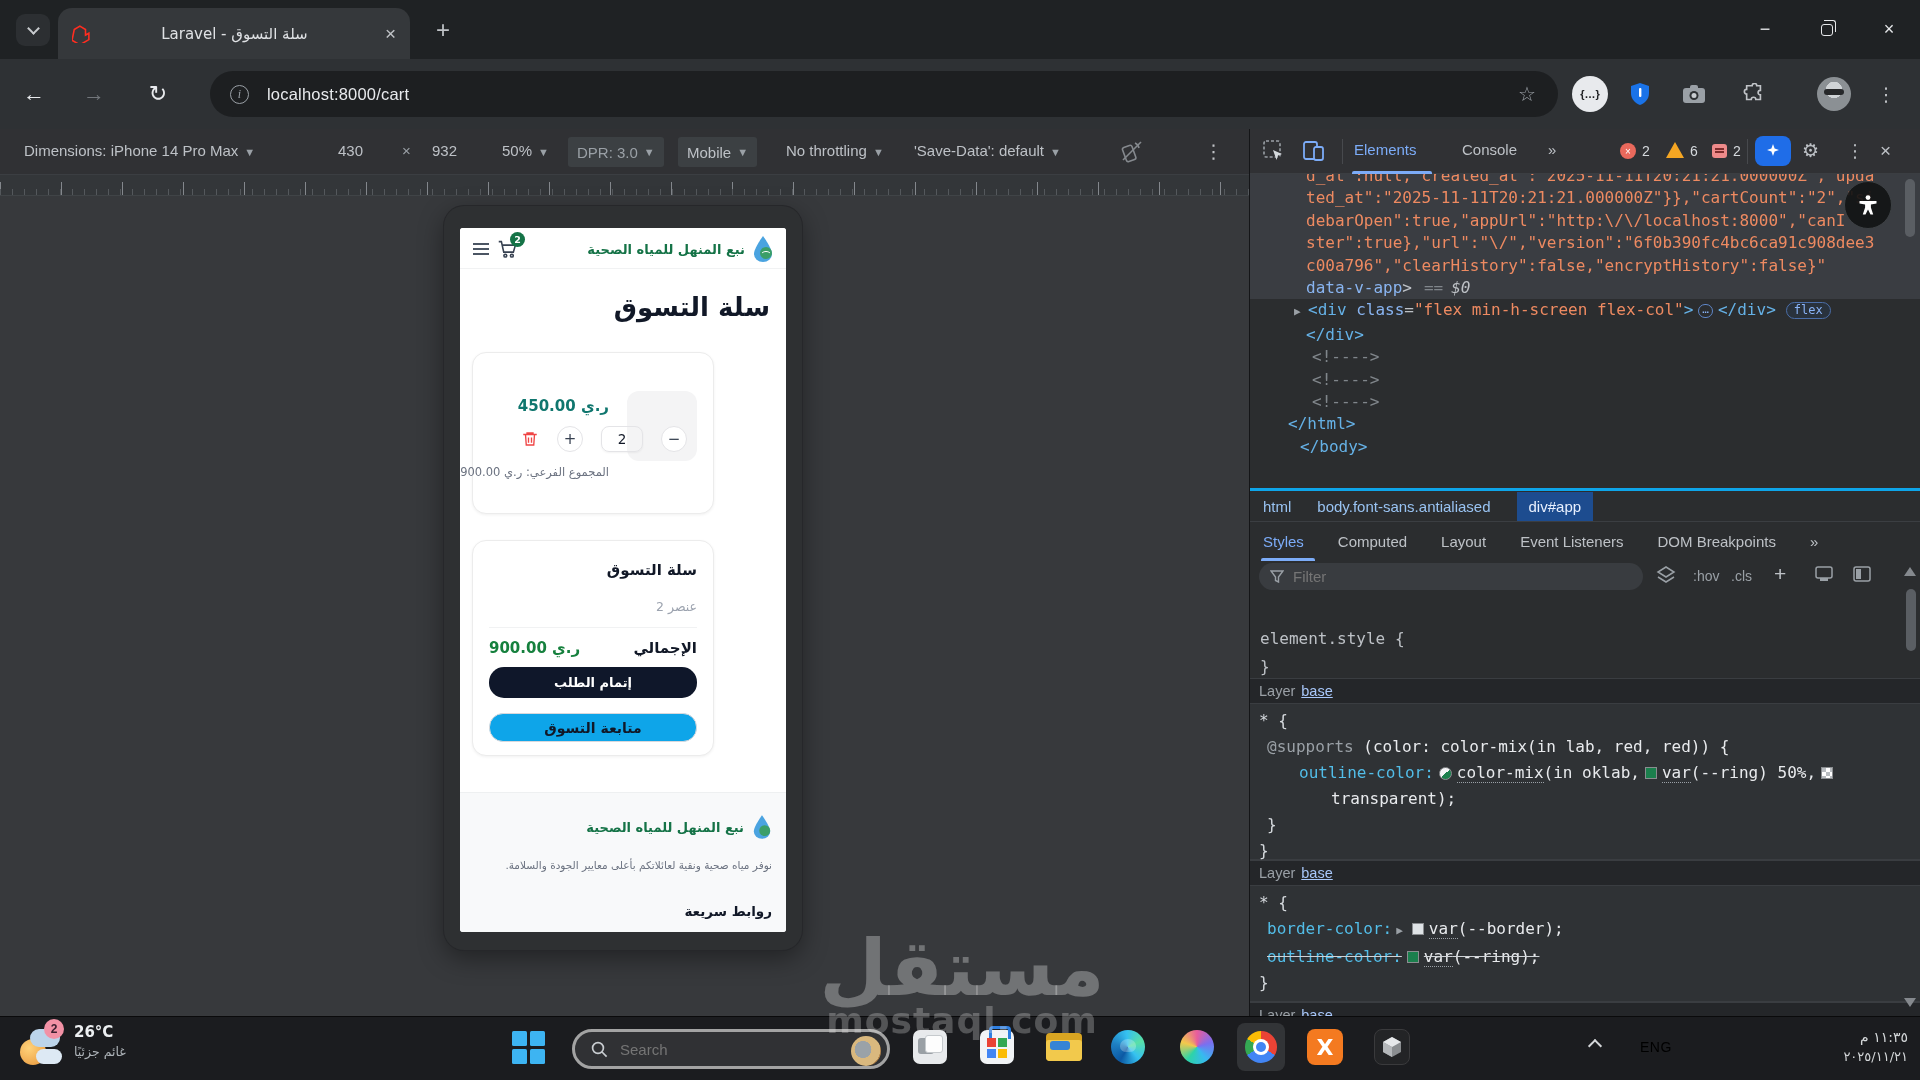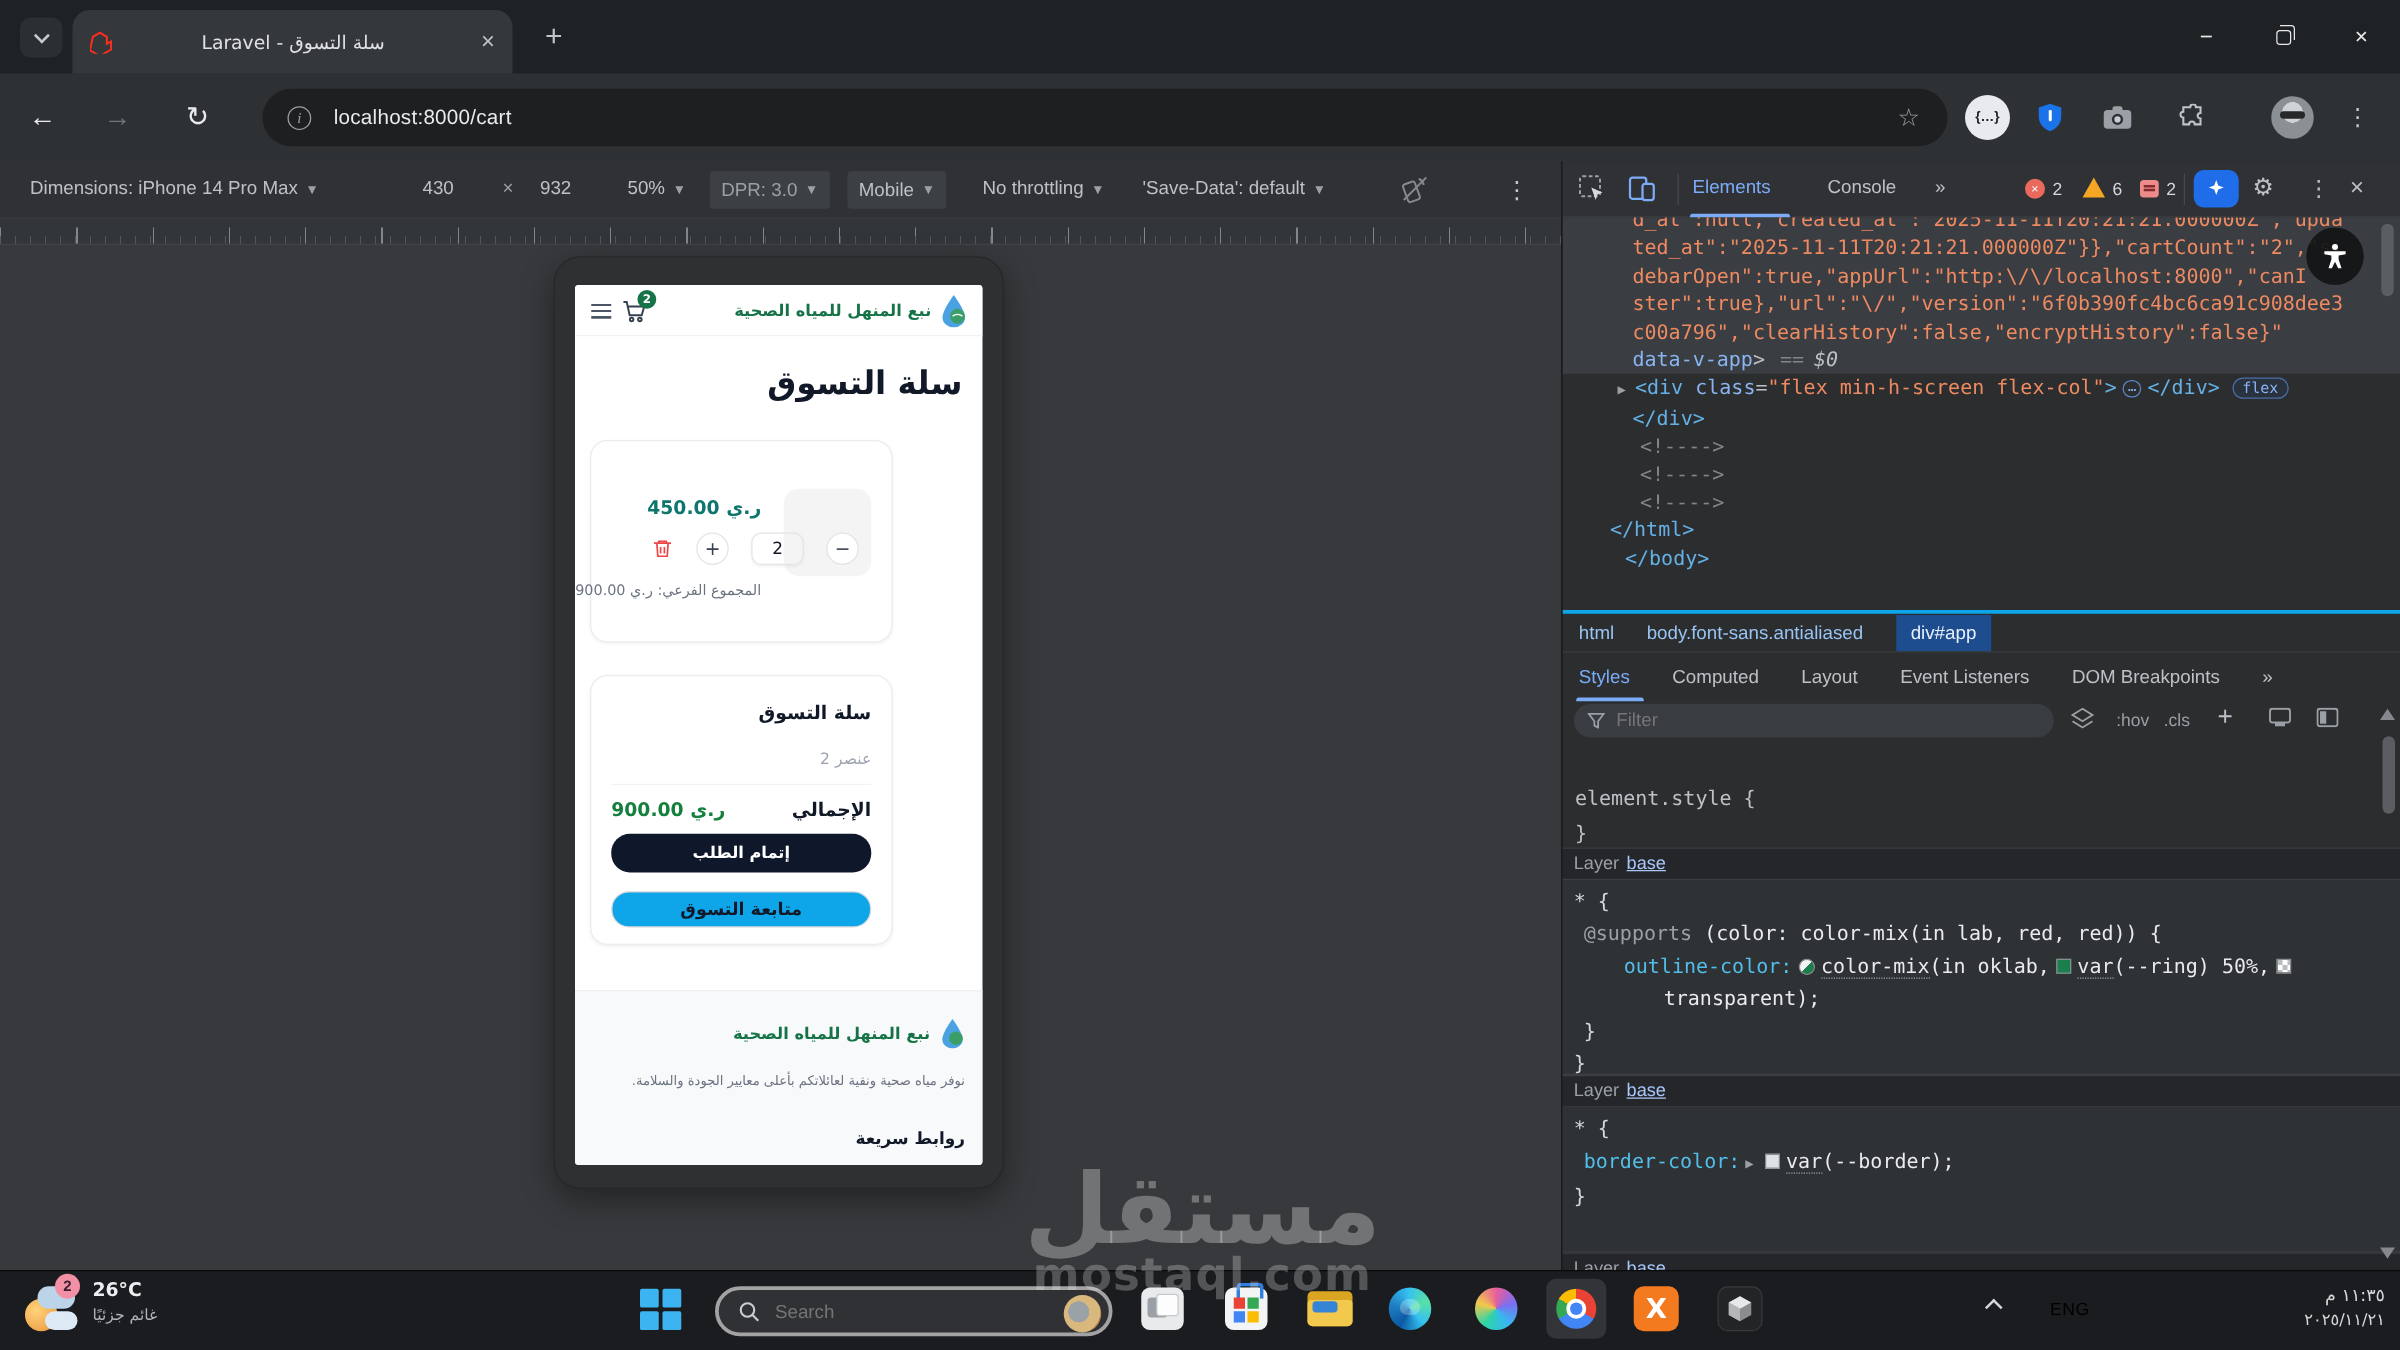--- a/index.html
+++ b/index.html
@@ -462,20 +462,21 @@
     </div>
 
     <div class="layerstrip" style="top:731px;">
       <span class="layerlbl">Layer</span>
         <span class="layerlink">base</span>
     </div>
 
     <div class="rulebox" style="top:757px;height:116px;">
       <div><span>*</span> <span>{</span></div>
       <div style="padding-left:8px;"><span class="propc">border-color:</span><span class="exparrow">▶</span><span class="swsq swlight"></span><span class="valw dotted">var</span><span class="valw">(--border);</span></div>
+      <div style="padding-left:8px;" class="struck"><span class="propc">outline-color:</span><span class="swsq swgreen"></span><span class="valw dotted">var</span><span class="valw">(--ring);</span></div>
       <div><span>}</span></div>
     </div>
 
     <div class="layerstrip" style="top:873px;">
       <span class="layerlbl">Layer</span>
         <span class="layerlink">base</span>
     </div>
     <div class="tridown" style="left:654px;top:869px;"></div>
   </div>
 

